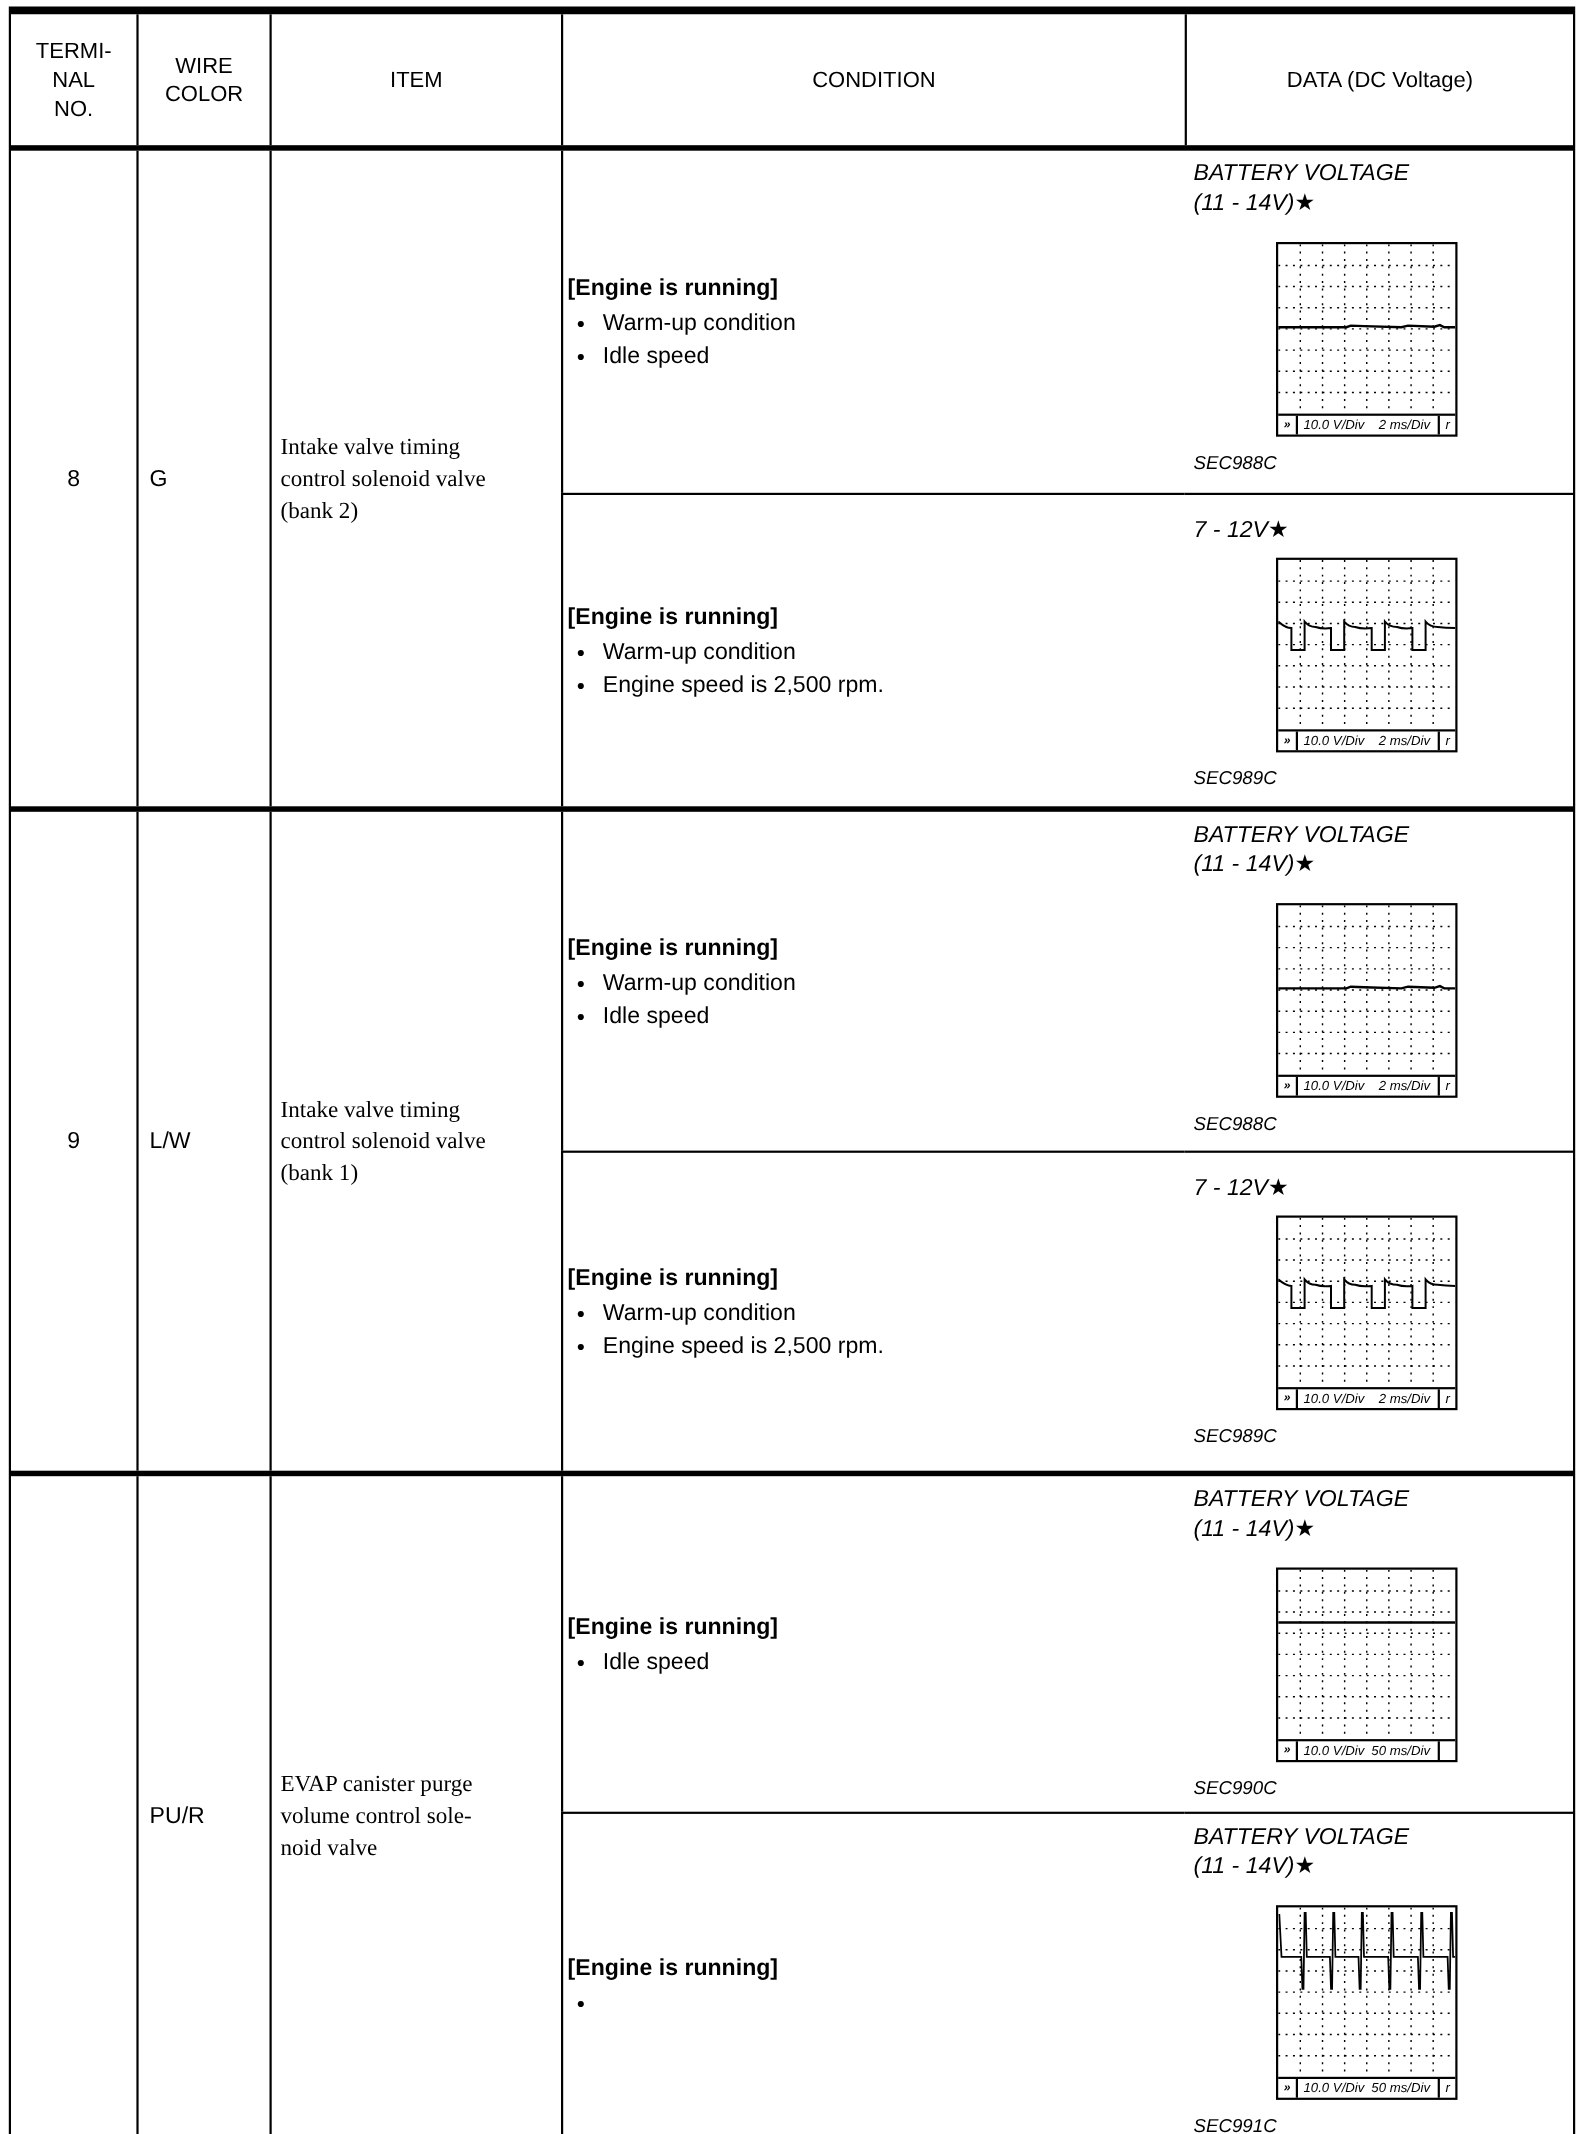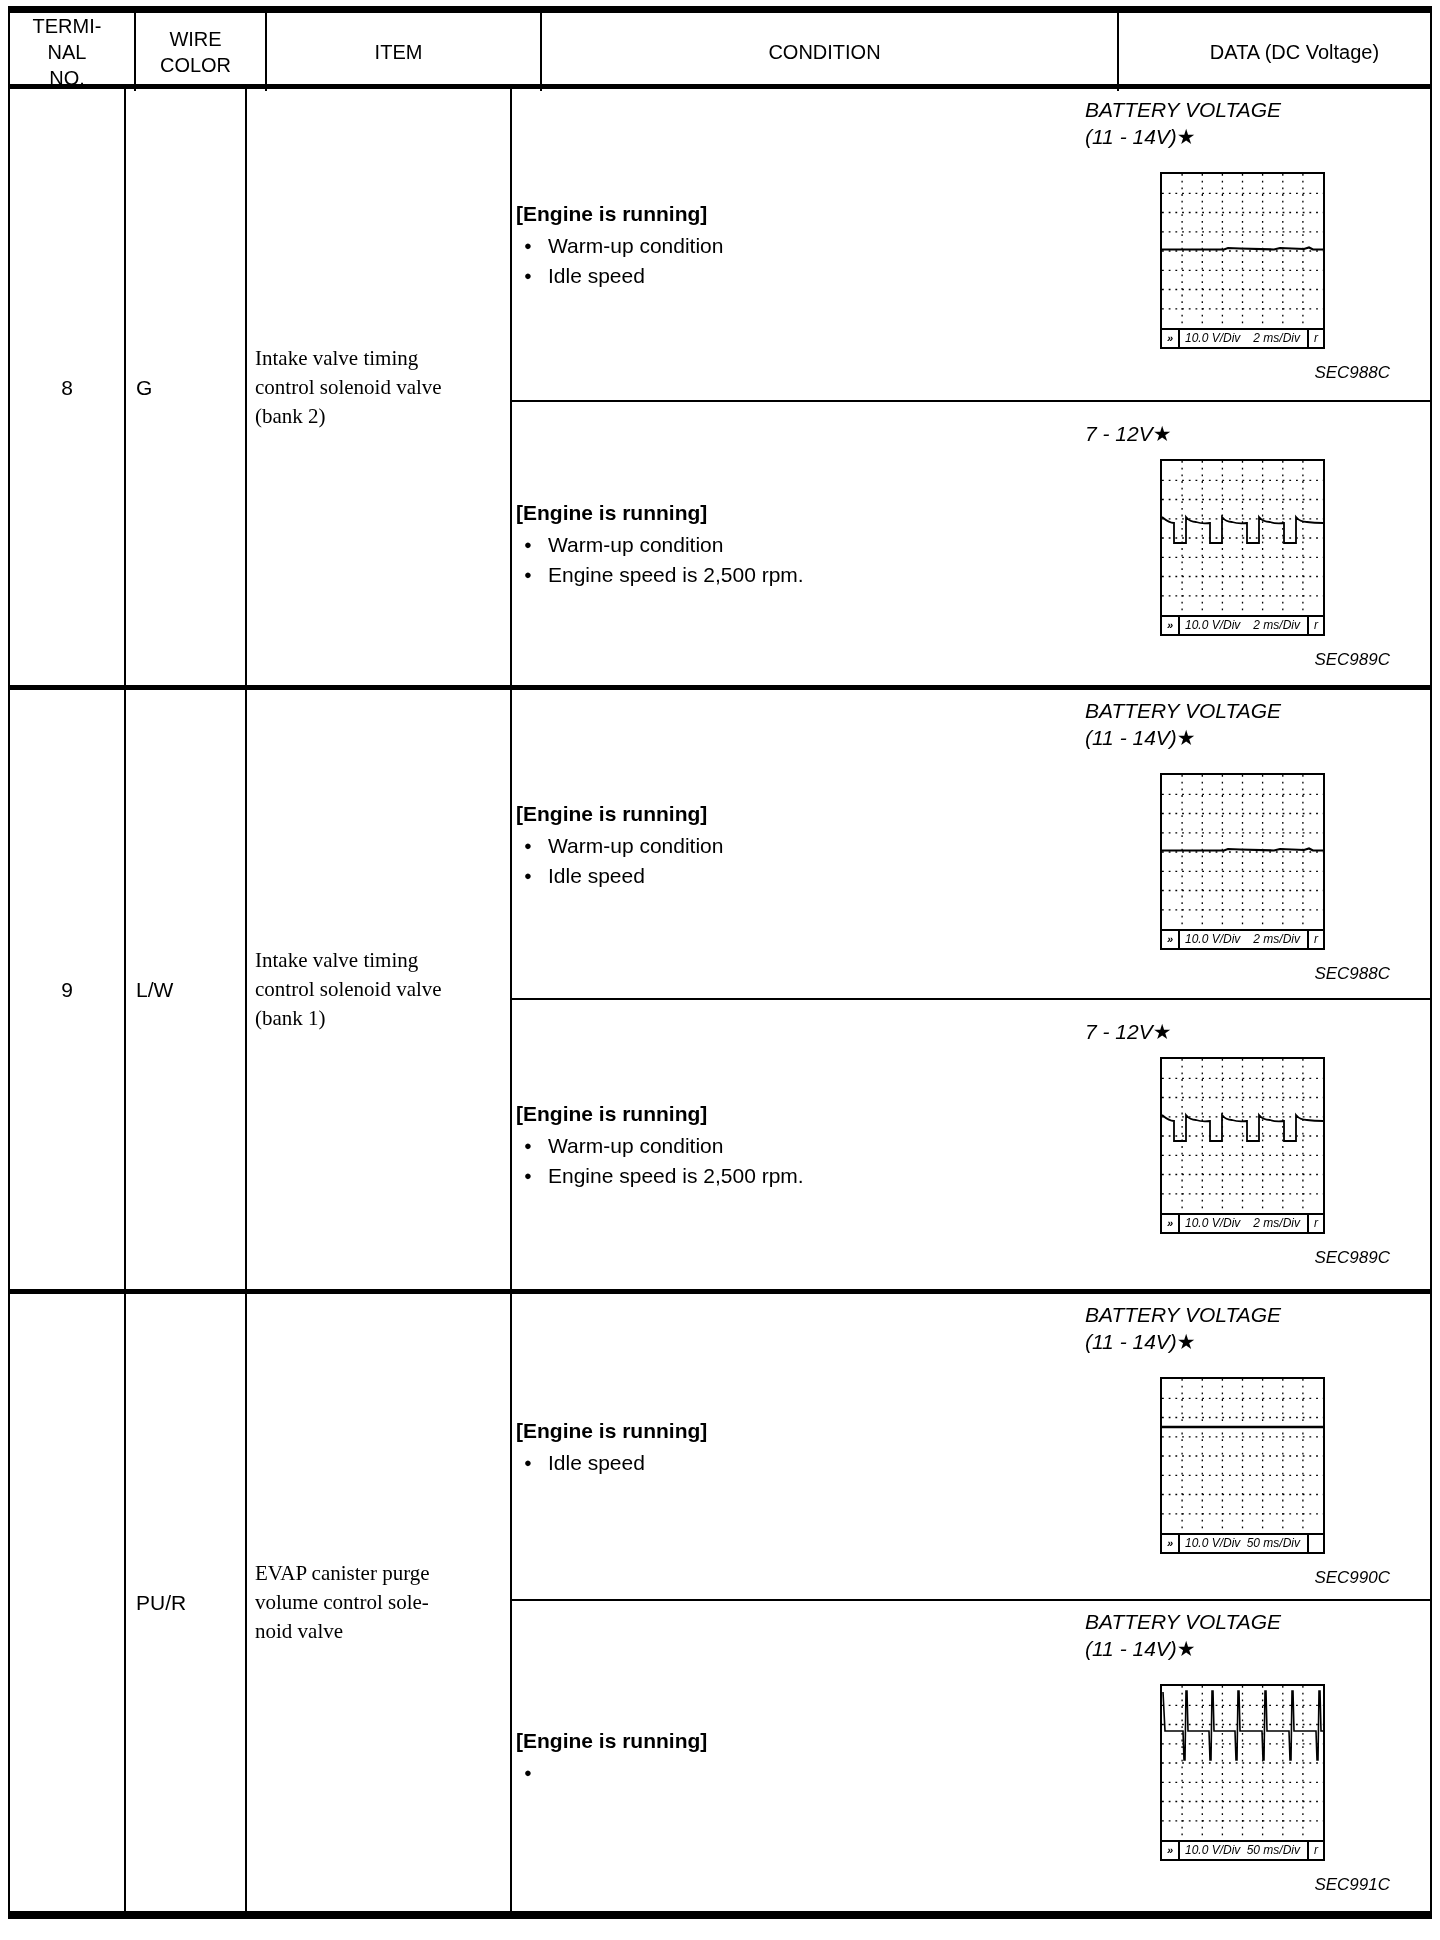--- a/index.html
+++ b/index.html
@@ -14,21 +14,21 @@
   #ecm-table {
     position: absolute; left: 8px; top: 6px; width: 1424px;
     border-left: 2px solid #000; border-right: 2px solid #000;
     border-top: 7px solid #000; border-bottom: 8px solid #000;
     background: #fff;
   }
   .row {
     display: grid;
     grid-template-columns: 114px 121px 265px 567px 353px;
   }
-  .header-row { height: 76px; border-bottom: 5px solid #000; gap: 10px; }
+  .header-row { height: 124px; border-bottom: 5px solid #000; }
   .header-cell {
     display: flex; align-items: center; justify-content: center;
     text-align: center; font-size: 20px; line-height: 26px;
   }
   .data-row { border-bottom: 5px solid #000; }
   .data-row:last-child { border-bottom: none; }
   #row-8  { grid-template-rows: 311px 285px; }
   #row-9  { grid-template-rows: 308px 291px; }
   #row-10 { grid-template-rows: 305px 312px; }
 
@@ -62,21 +62,21 @@
   .one-line .scope { margin-top: 12px; }
   .scope svg { display: block; }
   .scope-bar {
     display: flex; align-items: center; height: 19px;
     border-top: 2px solid #000; font-size: 12px; white-space: nowrap;
   }
   .box-left  { flex: none; width: 18px; height: 17px; border-right: 2px solid #000; text-align: center; font-weight: bold; font-size: 11px; line-height: 16px; }
   .box-right { flex: none; width: 16px; height: 17px; border-left: 2px solid #000; text-align: center; font-size: 12px; line-height: 16px; }
   .vdiv { margin-left: 5px; }
   .tdiv { margin-left: auto; margin-right: 7px; }
-  .figure-id { text-align: right; padding-right: 30px; margin-top: 9px; font-size: 17px; }
+  .figure-id { padding-right: 30px; margin-top: 9px; font-size: 17px; }
 </style>
 </head>
 <body>
 
 <div id="ecm-table">
 
   <div class="row header-row">
     <div class="header-cell pre">TERMI-
 NAL
 NO.</div>

